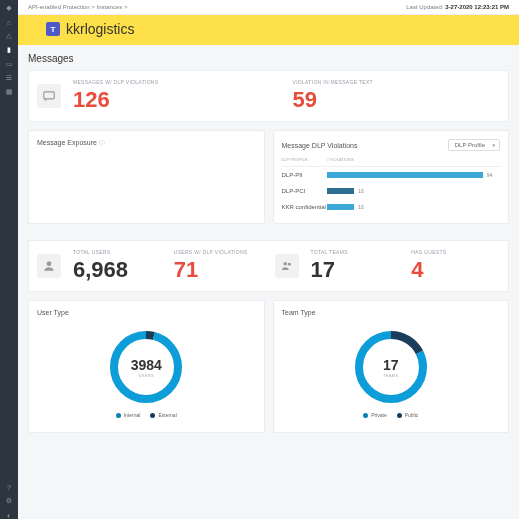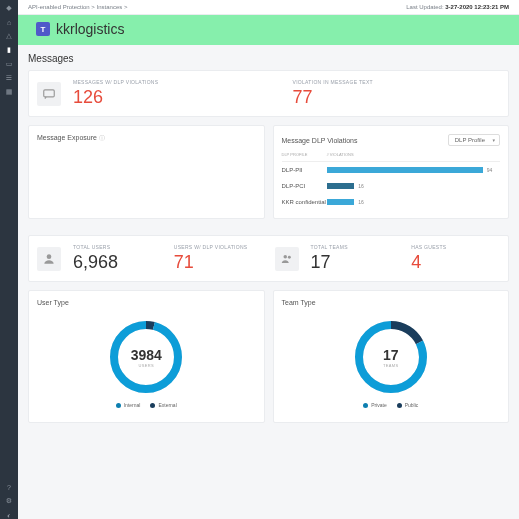--- a/index.html
+++ b/index.html
@@ -6,31 +6,31 @@
 body { font-family: -apple-system, BlinkMacSystemFont, "Segoe UI", Arial, sans-serif; background: #fff; width: 519px; height: 519px; overflow: hidden; font-size: 10px; }
 .app { display: flex; height: 100%; }
 .sidebar { width: 18px; background: #2c3540; display: flex; flex-direction: column; align-items: center; padding-top: 4px; gap: 6px; }
 .sidebar .ico { width: 8px; height: 8px; display: flex; align-items: center; justify-content: center; color: #8a929c; font-size: 7px; }
 .sidebar .ico.active { color: #fff; }
 .main { flex: 1; background: #f5f6f8; overflow-y: auto; overflow-x: hidden; }
 .topbar { background: #fff; padding: 4px 10px; display: flex; align-items: center; justify-content: space-between; border-bottom: 1px solid #eaecef; }
 .breadcrumb { font-size: 6px; color: #7a8089; }
 .updated { font-size: 6px; color: #7a8089; }
 .updated b { color: #333; font-weight: 600; }
-.title-row { background: #86efac; padding: 6px 18px 8px; display: flex; align-items: center; gap: 6px; }
+.title-row { background: #fde047; padding: 6px 28px 8px; display: flex; align-items: center; gap: 6px; }
 .teams-logo { width: 14px; height: 14px; background: #5059c9; display: inline-block; border-radius: 2px; position: relative; }
 .teams-logo::before { content: "T"; color: #fff; font-size: 8px; font-weight: bold; position: absolute; top: 50%; left: 50%; transform: translate(-50%,-50%); }
 .page-title { font-size: 14px; font-weight: 400; color: #333; }
 .section { padding: 8px 10px; }
 .section-title { font-size: 10px; font-weight: 400; color: #333; margin-bottom: 6px; }
 .stat-row { background: #fff; border: 1px solid #eaecef; border-radius: 2px; padding: 8px; display: flex; align-items: center; gap: 12px; }
 .stat-icon { width: 24px; height: 24px; background: #f0f1f3; border-radius: 2px; display: flex; align-items: center; justify-content: center; color: #8a929c; font-size: 12px; }
 .stat-block { flex: 1; }
 .stat-label { font-size: 5px; color: #9ba1ab; text-transform: uppercase; letter-spacing: 0.3px; margin-bottom: 2px; }
-.stat-value { font-size: 18px; font-weight: 400; color: #333; }
+.stat-value { font-size: 22px; font-weight: 700; color: #333; }
 .stat-value.red { color: #e74c3c; }
 .cards { display: flex; gap: 8px; margin-top: 8px; }
 .card { background: #fff; border: 1px solid #eaecef; border-radius: 2px; padding: 8px; flex: 1; }
 .card-header { display: flex; align-items: center; justify-content: space-between; margin-bottom: 6px; }
 .card-title { font-size: 7px; color: #555; }
 .info-ico { font-size: 6px; color: #bbb; margin-left: 2px; }
 .dropdown { font-size: 6px; color: #666; border: 1px solid #ddd; padding: 2px 14px 2px 6px; border-radius: 2px; position: relative; background: #fff; }
 .dropdown::after { content: "▾"; position: absolute; right: 4px; top: 2px; font-size: 5px; color: #888; }
 .donut-wrap { display: flex; flex-direction: column; align-items: center; padding: 6px 0; }
 .donut { width: 78px; height: 78px; position: relative; }
@@ -93,21 +93,21 @@
               <rect x="3" y="5" width="18" height="12" rx="2"></rect>
               <path d="M7 17l-2 3"></path>
             </svg>
         </div>
         <div class="stat-block">
           <div class="stat-label">MESSAGES W/ DLP VIOLATIONS</div>
           <div class="stat-value red">126</div>
         </div>
         <div class="stat-block">
           <div class="stat-label">VIOLATION IN MESSAGE TEXT</div>
-          <div class="stat-value red">77</div>
+          <div class="stat-value red">59</div>
         </div>
       </div>
 
       <div class="cards">
         <div class="card">
           <div class="card-header">
             <div class="card-title">
               <span>Message Exposure</span><span class="info-ico">ⓘ</span>
             </div>
           </div>

